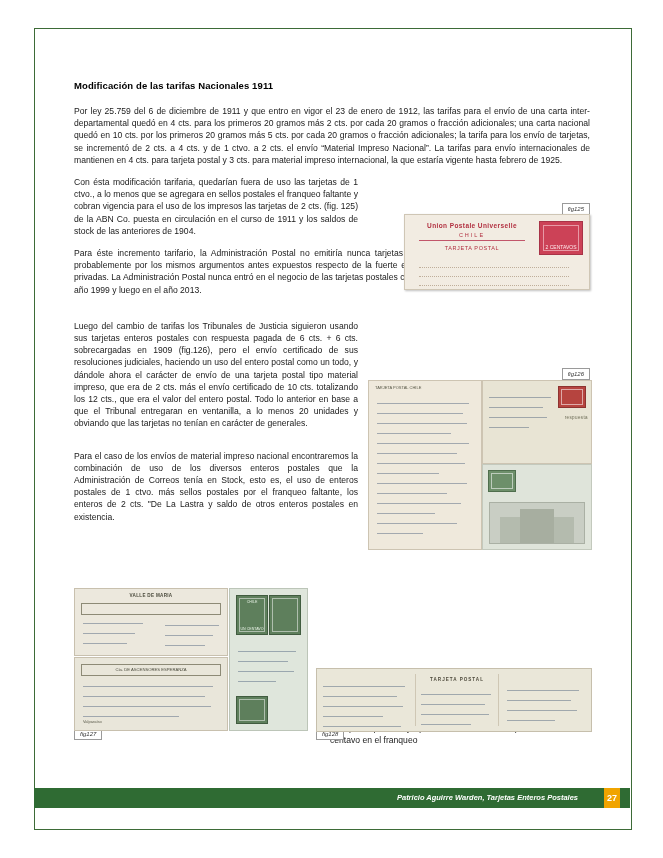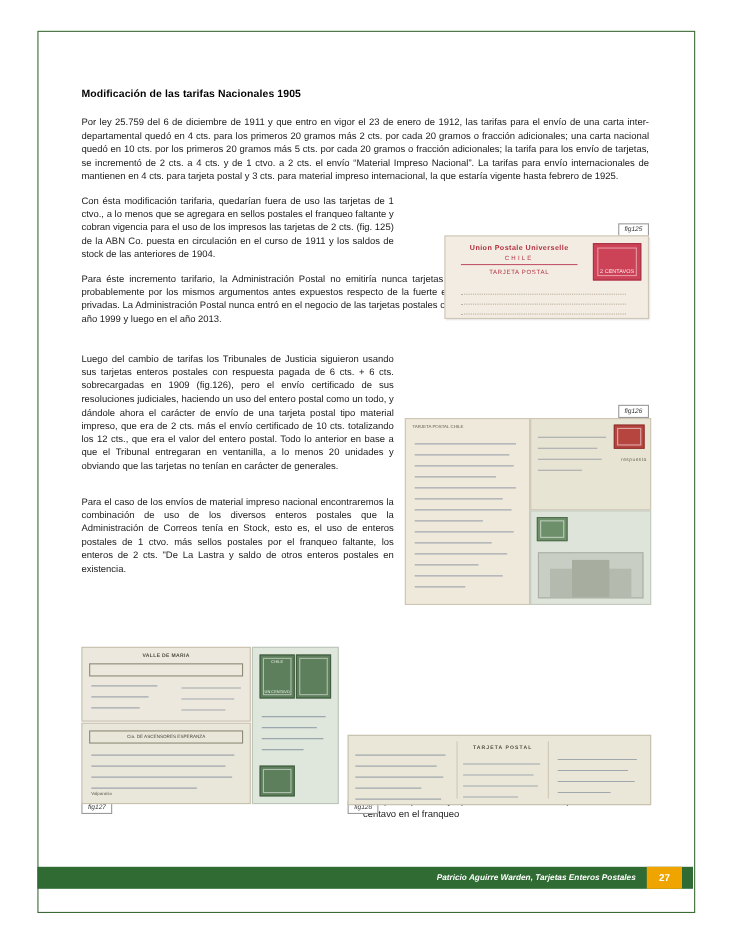--- a/index.html
+++ b/index.html
@@ -398,21 +398,21 @@
     top: 5px;
     font-size: 7.5px;
     font-style: italic;
     font-weight: bold;
     color: #ffffff;
   }
   .footer-pageno {
     position: absolute;
     right: 10px;
     top: 0;
-    width: 32px;
+    width: 16px;
     height: 20px;
     background: #f0a400;
     color: #ffffff;
     font-size: 9px;
     font-weight: bold;
     text-align: center;
     line-height: 20px;
   }
   .para-wrap-left {
     width: 284px;
@@ -420,21 +420,21 @@
 </style>
 </head>
 <body>
 
 <div class="page">
 
   <div class="frame"></div>
 
   <div class="content">
 
-    <div class="doc-title">Modificación de las tarifas Nacionales 1905</div>
+    <div class="doc-title">Modificación de las tarifas Nacionales 1911</div>
 
     <p class="body-text">Por ley 25.759 del 6 de diciembre de 1911 y que entro en vigor el 23 de enero de 1912, las tarifas para el envío de una carta inter-departamental quedó en 4 cts. para los primeros 20 gramos más 2 cts. por cada 20 gramos o fracción adicionales; una carta nacional quedó en 10 cts. por los primeros 20 gramos más 5 cts. por cada 20 gramos o fracción adicionales; la tarifa para los envío de tarjetas, se incrementó de 2 cts. a 4 cts. y de 1 ctvo. a 2 cts. el envío “Material Impreso Nacional”. La tarifas para envío internacionales de mantienen en 4 cts. para tarjeta postal y 3 cts. para material impreso internacional, la que estaría vigente hasta febrero de 1925.</p>
 
     <p class="body-text para-wrap-left">Con ésta modificación tarifaria, quedarían fuera de uso las tarjetas de 1 ctvo., a lo menos que se agregara en sellos postales el franqueo faltante y cobran vigencia para el uso de los impresos las tarjetas de 2 cts. (fig. 125) de la ABN Co. puesta en circulación en el curso de 1911 y los saldos de stock de las anteriores de 1904.</p>
 
     <p class="body-text">Para éste incremento tarifario, la Administración Postal no emitiría nunca tarjetas enteros postales de 4 cts. para el uso local, probablemente por los mismos argumentos antes expuestos respecto de la fuerte erupción en el mercado de las tarjetas postales privadas. La Administración Postal nunca entró en el negocio de las tarjetas postales con imágenes, salvo una pequeña aparición en el año 1999 y luego en el año 2013.</p>
 
 
     <div style="height:14px"></div>
     <p class="body-text" style="width:284px">Luego del cambio de tarifas los Tribunales de Justicia siguieron usando sus tarjetas enteros postales con respuesta pagada de 6 cts. + 6 cts. sobrecargadas en 1909 (fig.126), pero el envío certificado de sus resoluciones judiciales, haciendo un uso del entero postal como un todo, y dándole ahora el carácter de envío de una tarjeta postal tipo material impreso, que era de 2 cts. más el envío certificado de 10 cts. totalizando los 12 cts., que era el valor del entero postal. Todo lo anterior en base a que el Tribunal entregaran en ventanilla, a lo menos 20 unidades y obviando que las tarjetas no tenían en carácter de generales.</p>

